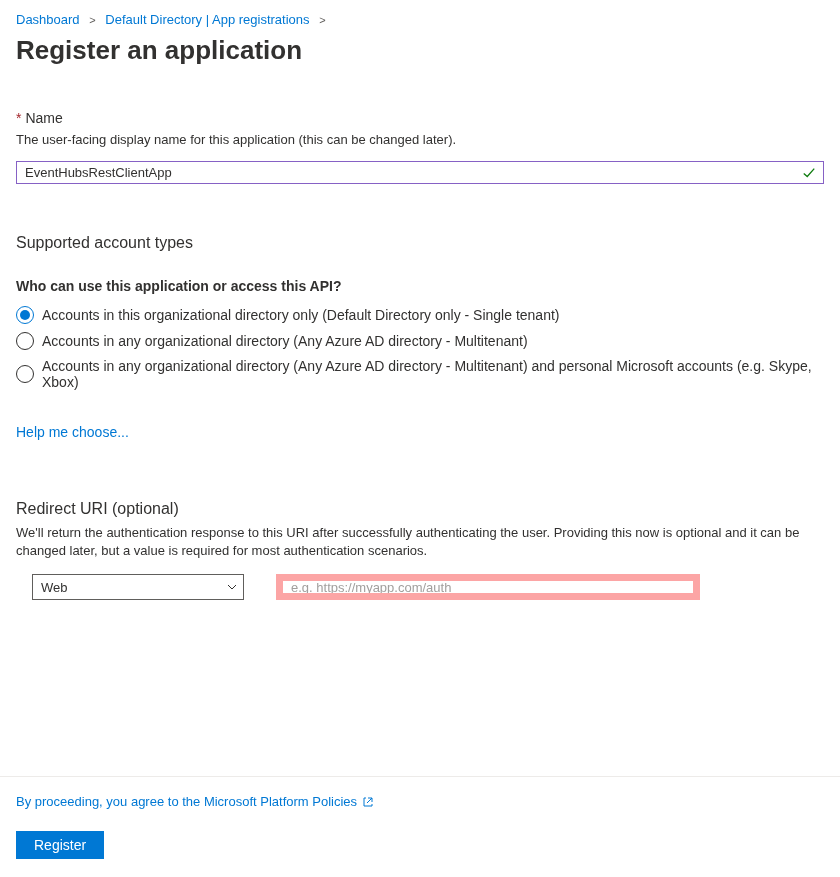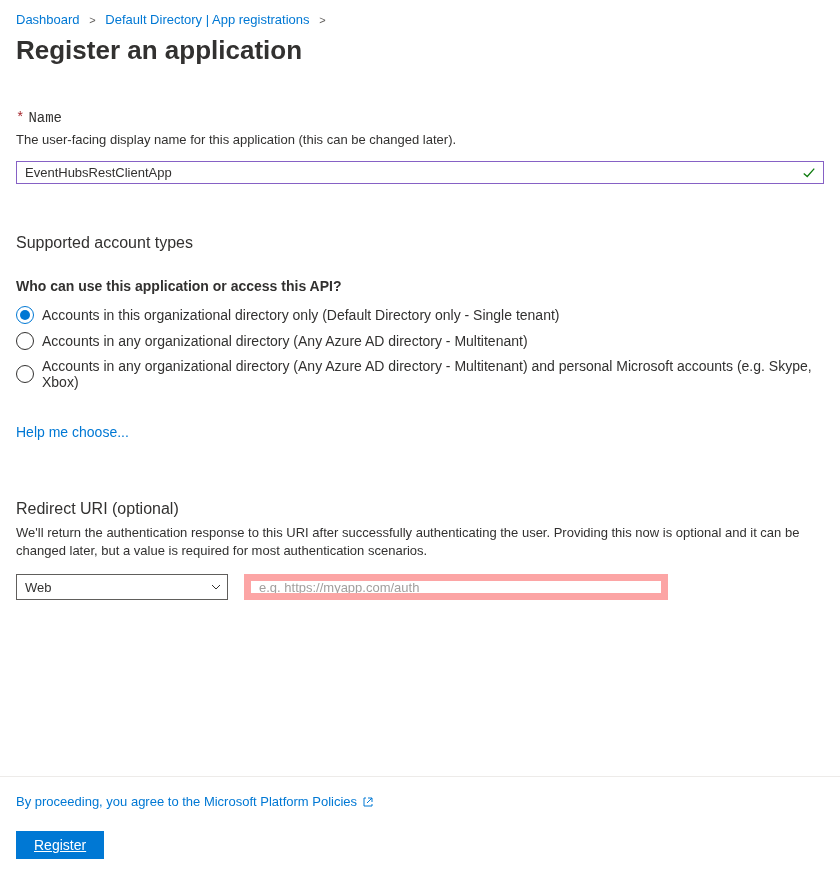--- a/index.html
+++ b/index.html
@@ -23,21 +23,20 @@
       font-size: 26px;
       font-weight: 600;
       color: #323130;
       padding: 8px 16px 0 16px;
     }
     .content { padding: 44px 16px 0 16px; }
     .field-label {
       font-size: 14px;
       color: #323130;
       margin-bottom: 0;
-      font-family: Liberation Mono, monospace;
     }
     .req { color: #a4262c; margin-right: 4px; }
     .field-desc {
       font-size: 13px;
       color: #323130;
       margin-top: 6px;
       margin-bottom: 14px;
     }
     .name-input-wrap { position: relative; width: 100%; }
     .name-input {
@@ -104,21 +103,21 @@
       display: inline-block;
     }
     .redirect-section { margin-top: 48px; }
     .redirect-desc {
       font-size: 13px;
       color: #323130;
       margin-top: 6px;
       margin-bottom: 14px;
       line-height: 1.4;
     }
-    .redirect-row { display: flex; gap: 16px; }
+    .redirect-row { display: flex; gap: 32px; margin-left: 16px; }
     .select-wrap {
       position: relative;
       width: 212px;
     }
     .select-box {
       width: 100%;
       height: 26px;
       border: 1px solid #605e5c;
       padding: 3px 26px 3px 8px;
       font-size: 13px;
@@ -168,21 +167,20 @@
     .register-btn {
       display: block;
       margin-top: 22px;
       background: #0078d4;
       color: #fff;
       border: none;
       padding: 6px 18px;
       font-size: 14px;
       cursor: pointer;
       font-family: inherit;
-      text-decoration: underline;
     }
   </style>
 </head>
 <body>
 
 <div class="breadcrumb">
   <a href="#">Dashboard</a>
   <span class="sep">&gt;</span>
   <a href="#">Default Directory | App registrations</a>
   <span class="sep">&gt;</span>

